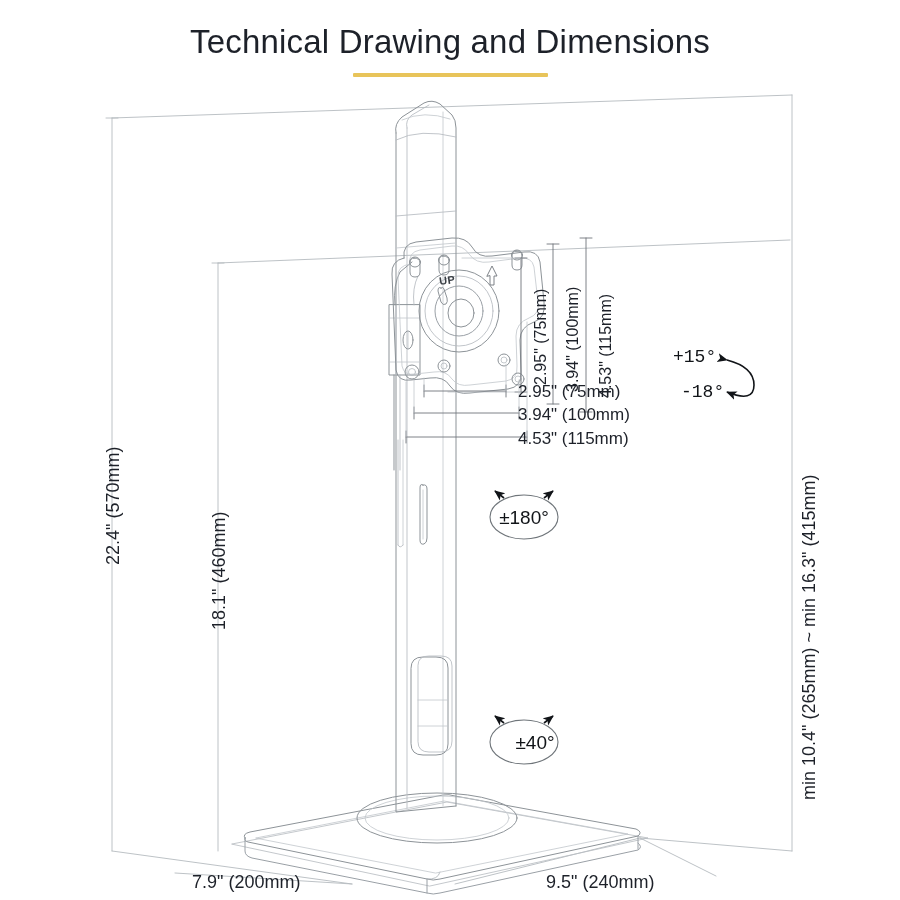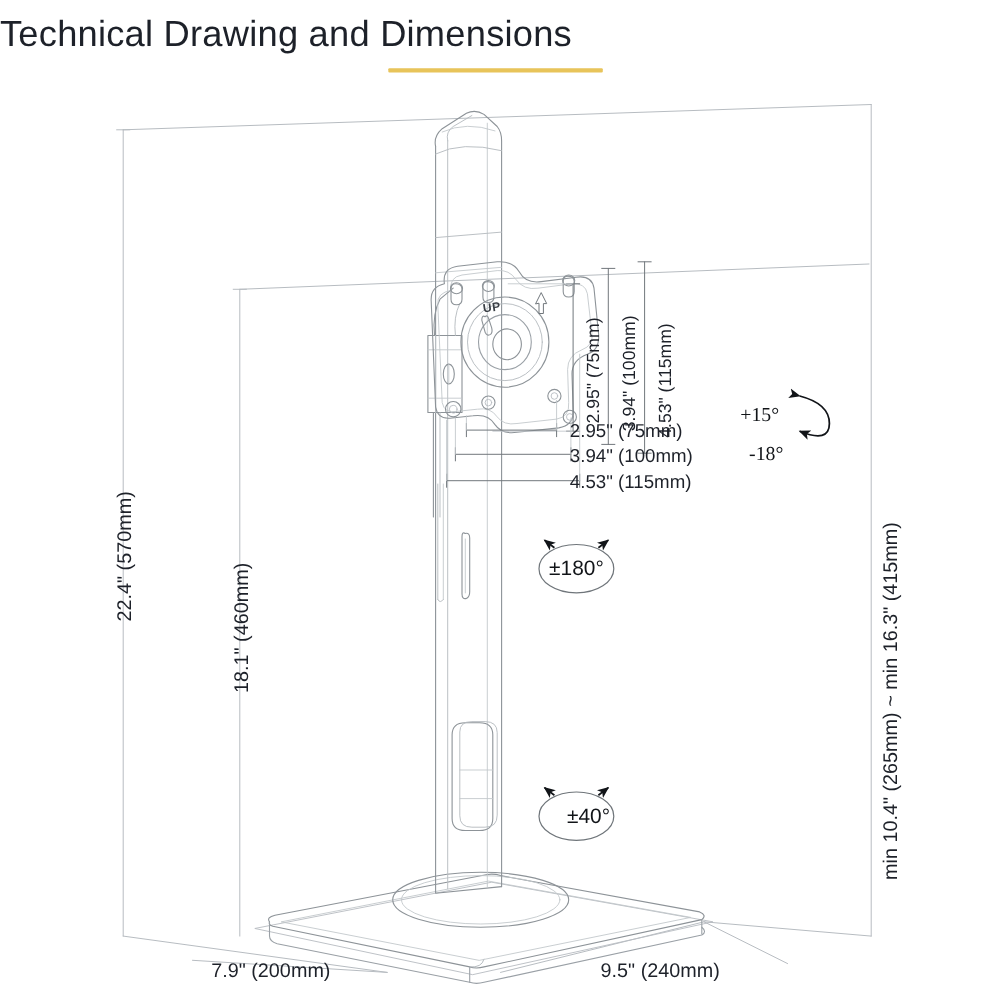--- a/index.html
+++ b/index.html
@@ -16,23 +16,23 @@
   }
   #page {
     position: relative;
     width: 900px;
     height: 900px;
     background: #ffffff;
   }
   #title-block {
     position: absolute;
     left: 0;
-    top: 4px;
+    top: 15px;
     width: 900px;
-    text-align: left;
+    text-align: center;
   }
   #page-title {
     font-family: "Liberation Sans", sans-serif;
     font-size: 33px;
     font-weight: 400;
     color: #1d2129;
     letter-spacing: 0.2px;
     line-height: 44px;
     margin: 5px 0 0 0;
     white-space: nowrap;
@@ -60,27 +60,26 @@
   }
   .dim-v {
     transform-origin: 0 0;
     transform: rotate(-90deg);
   }
   .sz18 { font-size: 18px; }
   .sz17 { font-size: 17px; }
   .sz16 { font-size: 16px; }
   .rot-label {
     position: absolute;
-    font-family: Liberation Serif, serif;
+    font-family: Liberation Mono, monospace;
     font-size: 18px;
     color: #111418;
     white-space: nowrap;
     line-height: 1;
     font-weight: 400;
-    margin-top: 20px;
   }
   .rot-badge-text {
     position: absolute;
     font-family: "Liberation Sans", sans-serif;
     font-size: 19px;
     color: #111418;
     white-space: nowrap;
     line-height: 1;
     text-align: center;
   }

